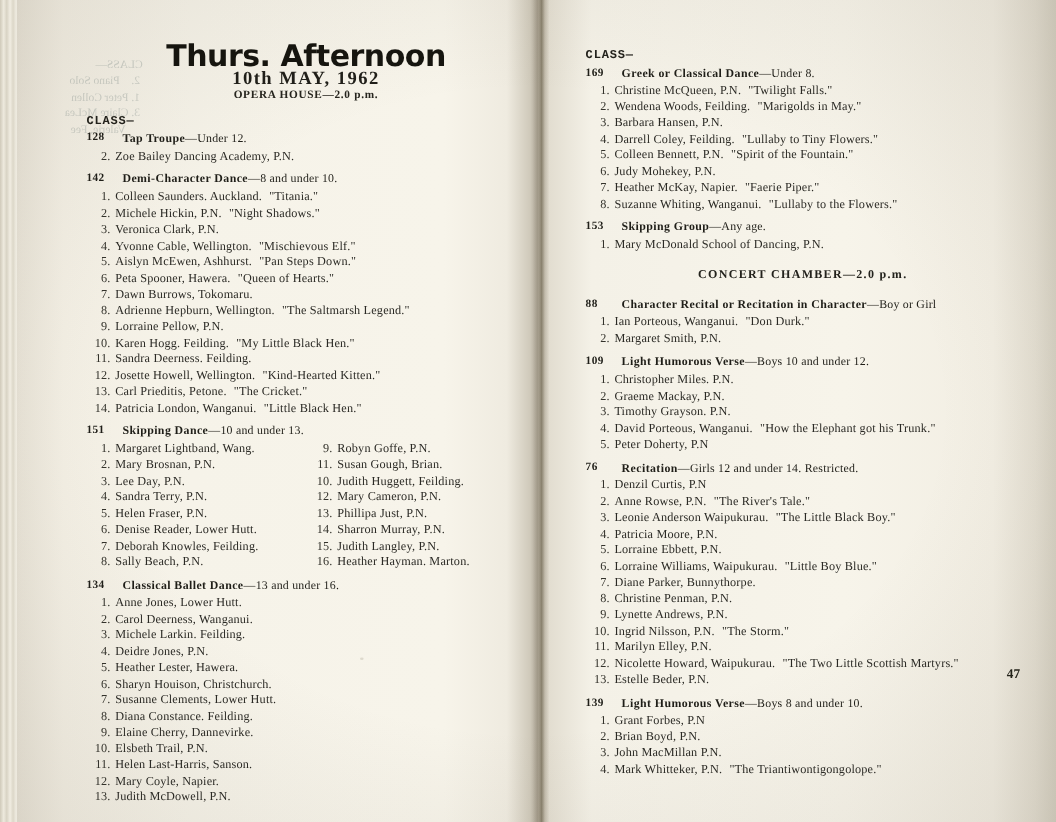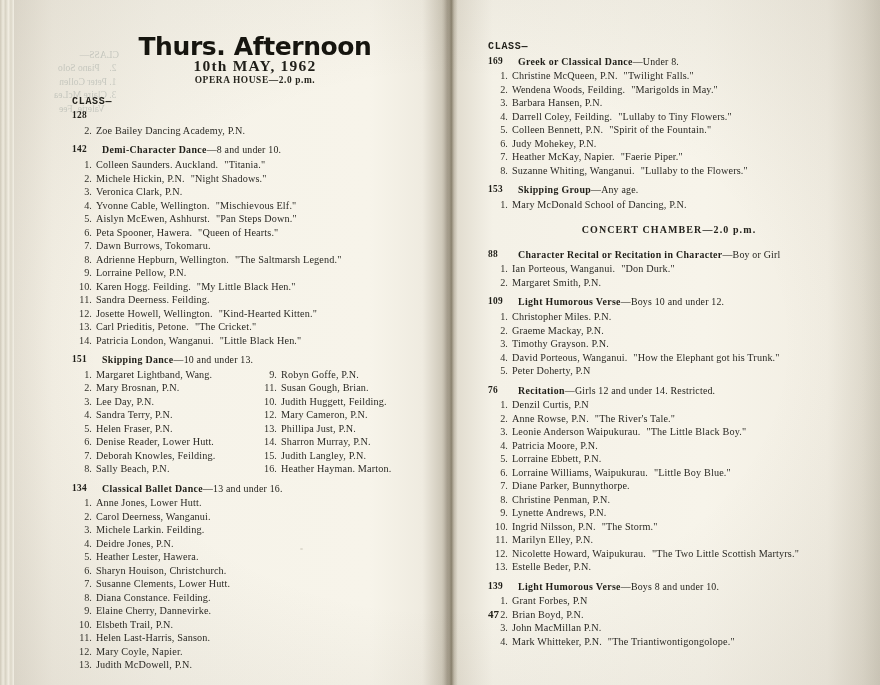--- a/index.html
+++ b/index.html
@@ -91,21 +91,21 @@
   }
   ul.entries li .n{
     flex:0 0 20px;text-align:right;padding-right:4px;color:#33322b;
   }
   ul.entries li .t{flex:1 1 auto;color:#2b2a25;letter-spacing:.15px;}
   ul.entries li .t .piece{margin-left:6px;}
 
   .twocol{display:flex;gap:0;}
   .twocol .half{flex:0 0 50%;}
   .twocol .half.right ul.entries li .n{flex:0 0 22px;}
-  #pgno-right{position:absolute;left:30px;top:608px;width:362px;text-align:left;
+  #pgno-right{position:absolute;left:30px;top:556px;width:362px;text-align:right;
     font-weight:bold;font-size:11px;color:#232219;}
 
   
   .ghost{
     position:absolute;color:#6f7d7a;opacity:.30;
     font-family:"Liberation Serif", serif;
     transform:scaleX(-1);
     font-size:9.6px;line-height:13.4px;
     pointer-events:none;white-space:pre;
     filter:blur(.25px);
@@ -135,20 +135,21 @@
         <div class="subtitle">10th  MAY,  1962</div>
         <div class="venue">OPERA HOUSE—2.0 p.m.</div>
       </div>
 
       <div class="classlabel">CLASS—</div>
 
       <div id="left-sections">
           <div class="section">
             <div class="sec-head first">
               <span class="sec-num">128</span>
+              <span class="sec-title"><span>Tap Troupe</span><span class="light">—Under 12.</span></span>
             </div>
             <ul class="entries">
               <li>
                 <span class="n">2.</span>
                 <span class="t">Zoe Bailey Dancing Academy, P.N.</span>
               </li>
             </ul>
           </div>
           <div class="section">
             <div class="sec-head">

